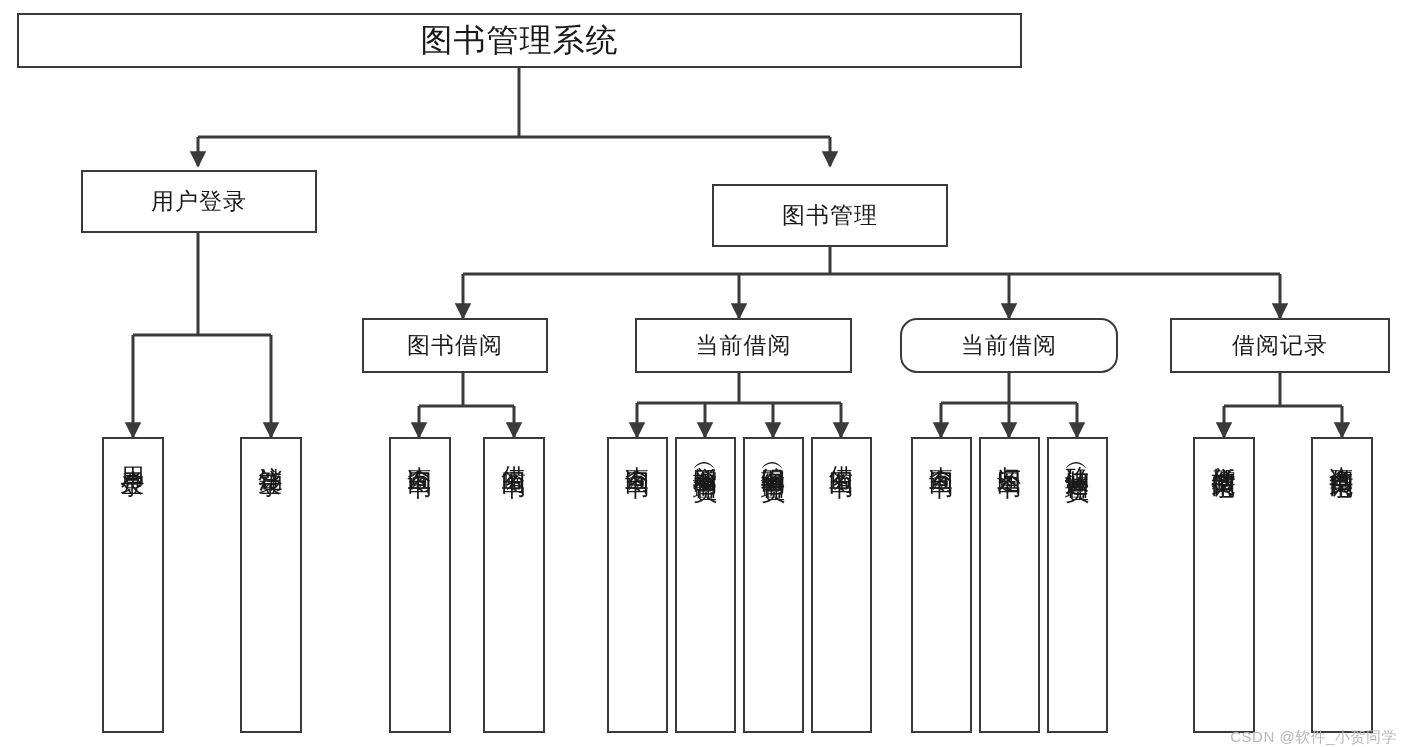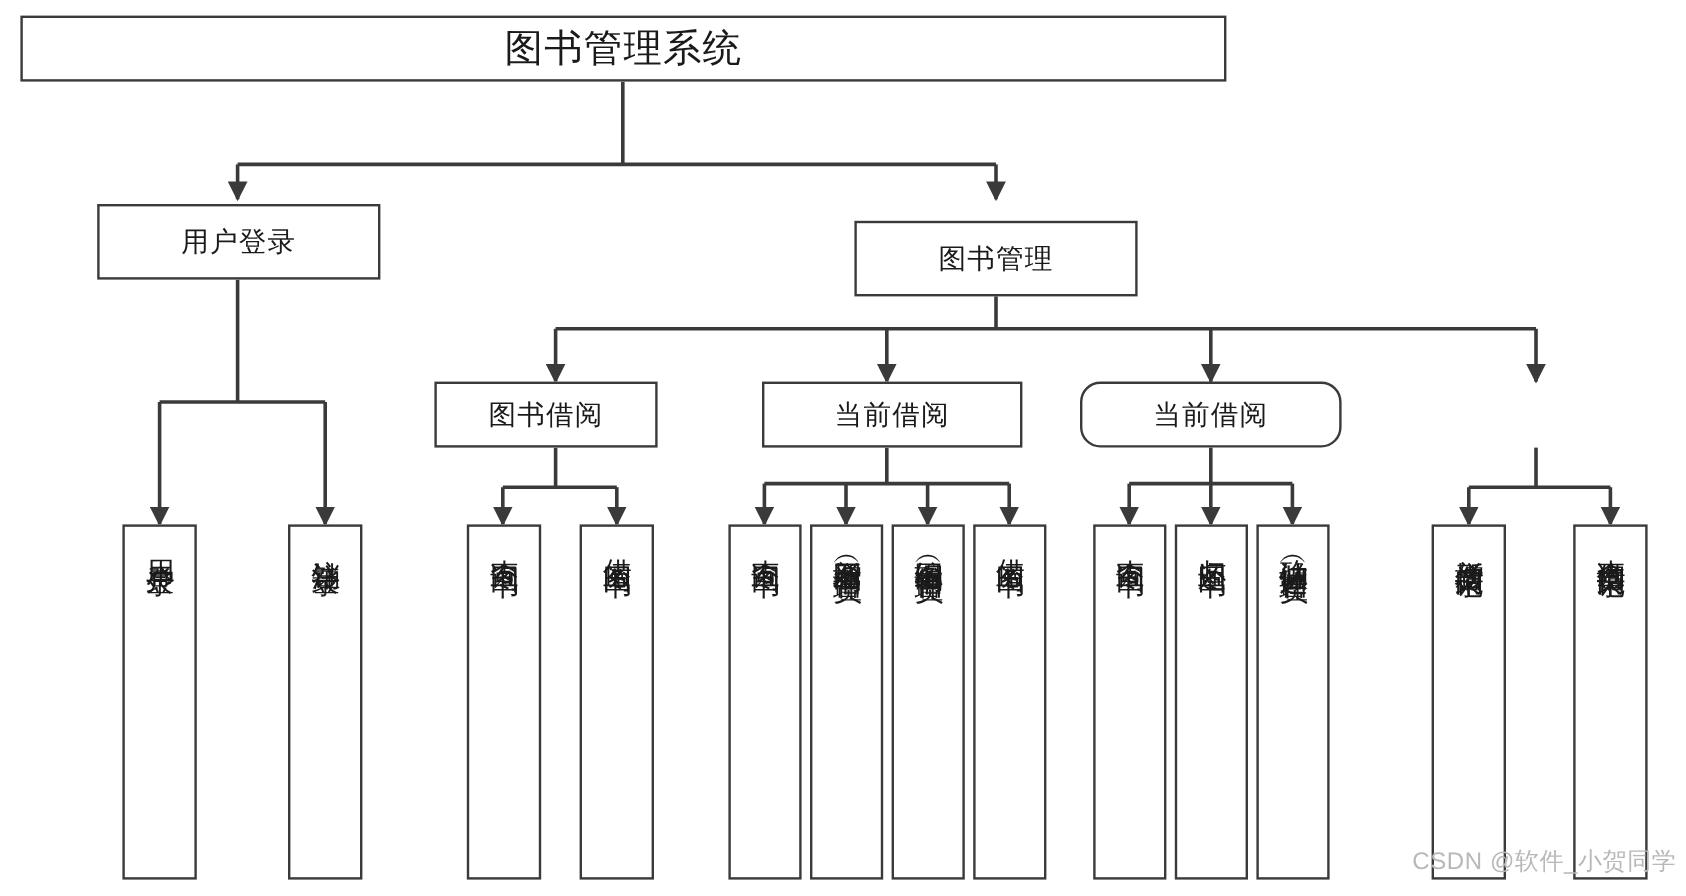--- a/index.html
+++ b/index.html
@@ -62,22 +62,22 @@
     line-height: 1.05;
     letter-spacing: 3px;
     white-space: nowrap;
   }
   .node-v.tall .label {
     letter-spacing: 2px;
   }
   #watermark {
     position: absolute;
     right: 8px;
-    bottom: 16px;
-    font-size: 20px;
+    bottom: 0;
+    font-size: 15px;
     color: #b8b8b8;
     letter-spacing: 0.5px;
     white-space: nowrap;
     margin-left: 12px;
   }
 </style>
 </head>
 <body>
 
 <div id="diagram-root">
@@ -149,20 +149,23 @@
   </div>
 
   <div class="node node-h" style="left:635px; top:318px; width:217px; height:55px;">
     <span class="label">当前借阅</span>
   </div>
 
   <div class="node node-h" style="left:900px; top:318px; width:218px; height:55px;border-radius:17px;">
     <span class="label">当前借阅</span>
   </div>
 
+  <div class="node node-h" style="left:1170px; top:318px; width:220px; height:55px;">
+    <span class="label">借阅记录</span>
+  </div>
 
   <div class="node node-v" style="left:102px; top:437px; width:62px; height:296px;">
     <span class="label">用户登录</span>
   </div>
 
   <div class="node node-v" style="left:240px; top:437px; width:62px; height:296px;">
     <span class="label">注销登录</span>
   </div>
 
   <div class="node node-v" style="left:389px; top:437px; width:62px; height:296px;">

